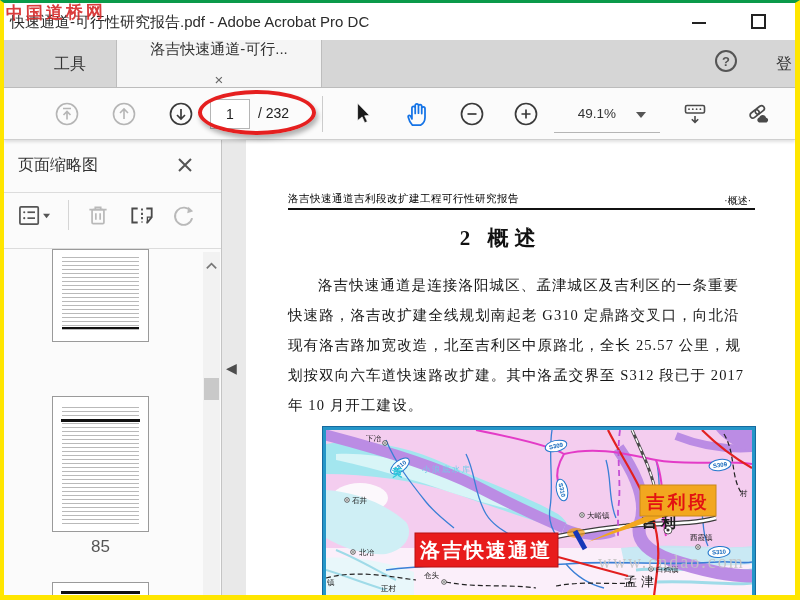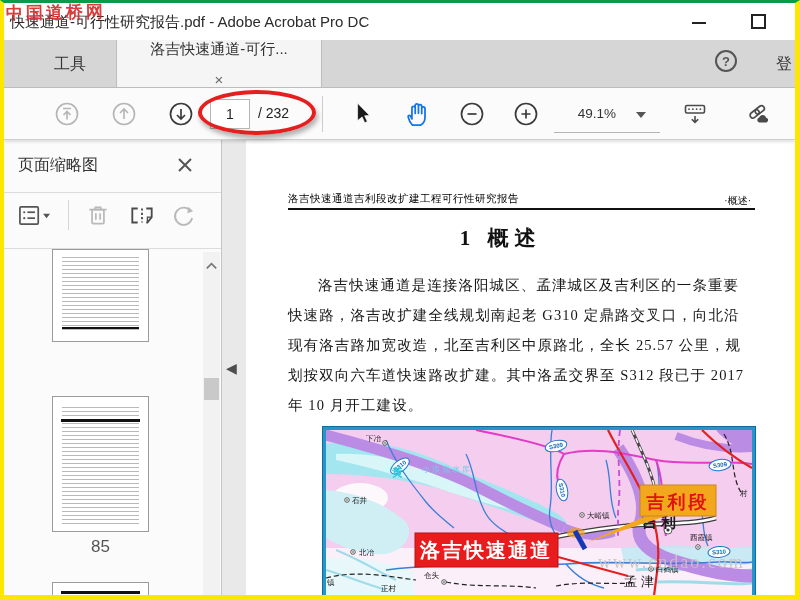--- a/index.html
+++ b/index.html
@@ -246,21 +246,21 @@
     </div>
 
     <div class="strip">
       <div class="collapse">◀</div>
     </div>
 
     <div class="docpane">
       <div class="doc-h-left">洛吉快速通道吉利段改扩建工程可行性研究报告</div>
       <div class="doc-h-right">·概述·</div>
       <div class="doc-rule"></div>
-      <div class="doc-h1">1 概述</div>
+      <div class="doc-h1">2 概述</div>
       <div class="para">
         <div class="indent">洛吉快速通道是连接洛阳城区、孟津城区及吉利区的一条重要</div>
         <div>快速路，洛吉改扩建全线规划南起老 G310 定鼎路交叉口，向北沿</div>
         <div>现有洛吉路加宽改造，北至吉利区中原路北，全长 25.57 公里，规</div>
         <div>划按双向六车道快速路改扩建。其中洛孟交界至 S312 段已于 2017</div>
         <div>年 10 月开工建设。</div>
       </div>
 
       <div class="mapbox">
         <svg viewBox="0 0 426 166" width="426" height="166">

